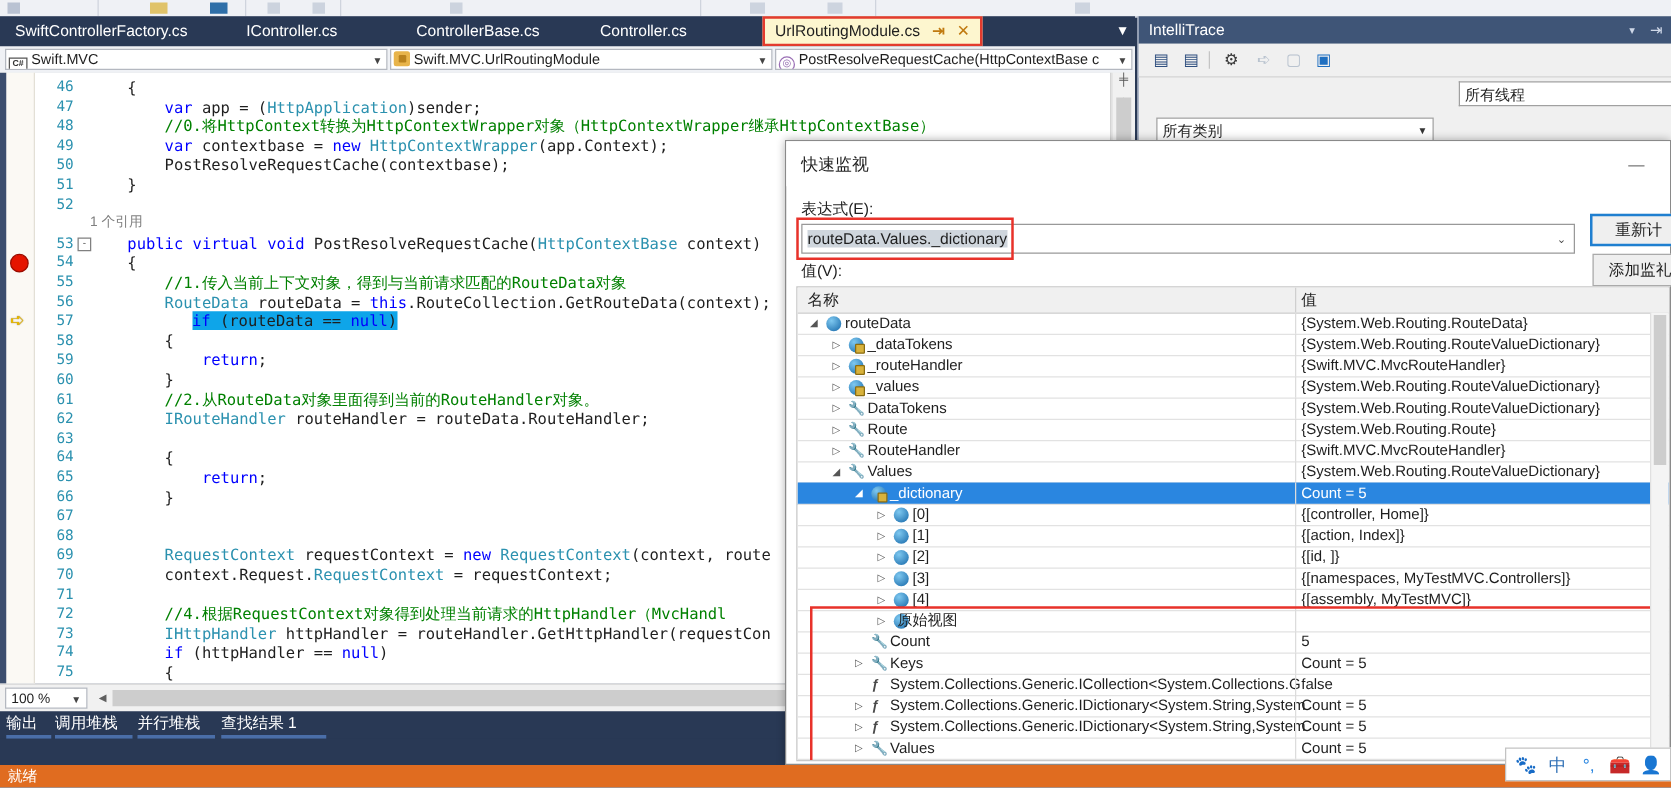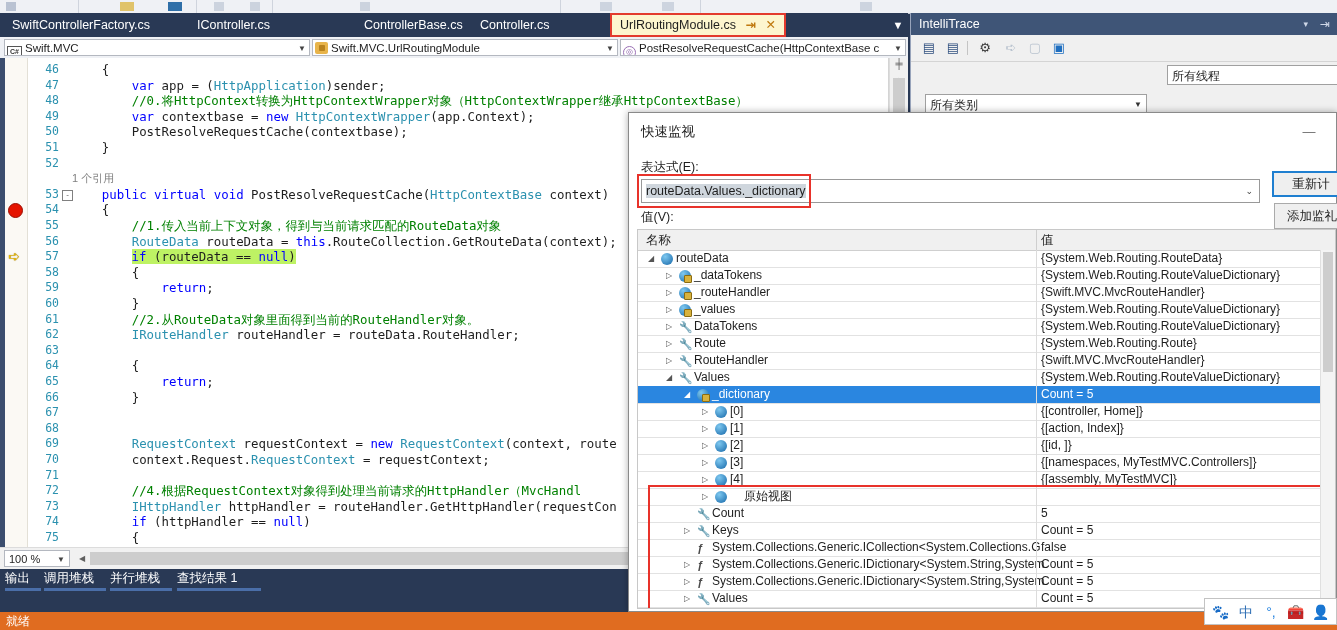--- a/index.html
+++ b/index.html
@@ -42,21 +42,21 @@
   #editor{left:0;top:58px;width:908px;height:489px;background:#ffffff;overflow:hidden;}
   #bp-margin{left:0;top:0;width:27px;height:489px;background:#fbf9f4;border-right:1px solid #e3e0d6;}
   #bp-left-edge{left:0;top:0;width:5px;height:489px;background:#3c4e6e;}
   #line-numbers{left:27px;top:0;width:36px;height:489px;text-align:right;}
   #code-area{left:72px;top:0;width:817px;height:489px;}
   .ln{position:absolute;right:4px;color:#2b91af;font-family:"DejaVu Sans Mono","Liberation Mono",monospace;font-size:11.5px;height:15.6px;line-height:15.6px;}
   .cl{position:absolute;left:0;white-space:pre;font-family:"DejaVu Sans Mono","Liberation Mono",monospace;
       font-size:12.4px;height:15.6px;line-height:15.6px;color:#1e1e1e;}
   .kw{color:#0000ff;} .ty{color:#2b91af;} .cm{color:#008000;}
   .ref-lens{color:#808080;font-size:11px;font-family:"Liberation Sans",sans-serif;}
-  .hl-current{background:#bef264;}
+  .hl-current{background:#0ea5e9;margin-left:22px;}
   .collapse-box{position:absolute;width:9px;height:9px;border:1px solid #808080;background:#fff;
      font-size:8px;line-height:7px;text-align:center;color:#555;}
   #breakpoint-dot{position:absolute;left:8px;width:13px;height:13px;border-radius:50%;
      background:#e51400;border:1px solid #9b0d00;}
   #exec-arrow{position:absolute;left:8px;width:14px;height:13px;color:#e8b800;font-size:14px;line-height:13px;}
   #exec-arrow span{text-shadow:0 0 1px #7a5c00;}
   .editor-vsplit{position:absolute;right:19px;top:0;width:1px;height:489px;background:#d4d4d4;}
   
   #editor-vscroll{right:0;top:0;width:18px;height:489px;background:#f1f1f1;border-left:1px solid #dcdcdc;}
   .sb-btn{position:absolute;left:0;width:18px;height:17px;text-align:center;line-height:15px;color:#606060;font-size:9px;}
@@ -157,21 +157,21 @@
   <div class="tb-sep" style="left:560px;"></div>
   <div class="tb-gl" style="left:600px;width:12px;background:#cdd4df;"></div>
   <div class="tb-gl" style="left:662px;width:12px;background:#cdd4df;"></div>
   <div class="tb-sep" style="left:700px;"></div>
   <div class="tb-gl" style="left:860px;width:12px;background:#cdd4df;"></div>
 </div>
 
 <div class="abs" id="tab-row">
   <div class="doc-tab" style="left:4px;"><span>SwiftControllerFactory.cs</span></div>
   <div class="doc-tab" style="left:189px;"><span>IController.cs</span></div>
-  <div class="doc-tab" style="left:325px;margin-left:31px;"><span>ControllerBase.cs</span></div>
+  <div class="doc-tab" style="left:325px;"><span>ControllerBase.cs</span></div>
   <div class="doc-tab" style="left:472px;"><span>Controller.cs</span></div>
   <div class="doc-tab active" style="left:610px;">
     <span>UrlRoutingModule.cs</span>
     <span class="tab-pin">⇥</span>
     <span class="tab-close">✕</span>
   </div>
   <div id="tab-overflow">▼</div>
 </div>
 
 <div class="abs" id="nav-bar">
@@ -436,21 +436,21 @@
         <div class="tr" style="top: 241px;">
           <div class="tw" style="left: 64px; color: rgb(85, 85, 85);">▷</div>
           <div class="ti i-field" style="left: 77px;"></div>
           <div class="nm" style="left: 92px;">[4]</div>
           <div class="cdiv"></div>
           <div class="vl">{[assembly, MyTestMVC]}</div>
         </div>
         <div class="tr" style="top: 258px;">
           <div class="tw" style="left: 64px; color: rgb(85, 85, 85);">▷</div>
           <div class="ti i-field" style="left: 77px;"></div>
-          <div class="nm" style="left: 106px; text-align: right;">原始视图</div>
+          <div class="nm" style="left: 80px; text-align: right;">原始视图</div>
           <div class="cdiv"></div>
           <div class="vl"></div>
         </div>
         <div class="tr" style="top: 275px;">
           <div class="ti i-prop" style="left: 59px;">🔧</div>
           <div class="nm" style="left: 74px;">Count</div>
           <div class="cdiv"></div>
           <div class="vl">5</div>
         </div>
         <div class="tr" style="top: 292px;">

